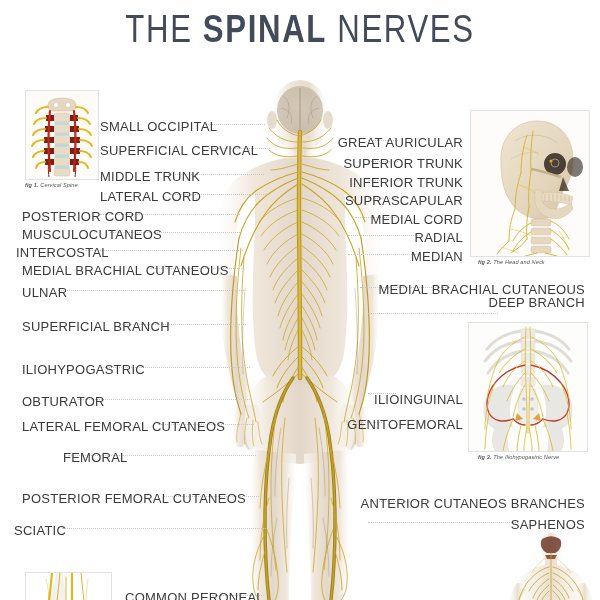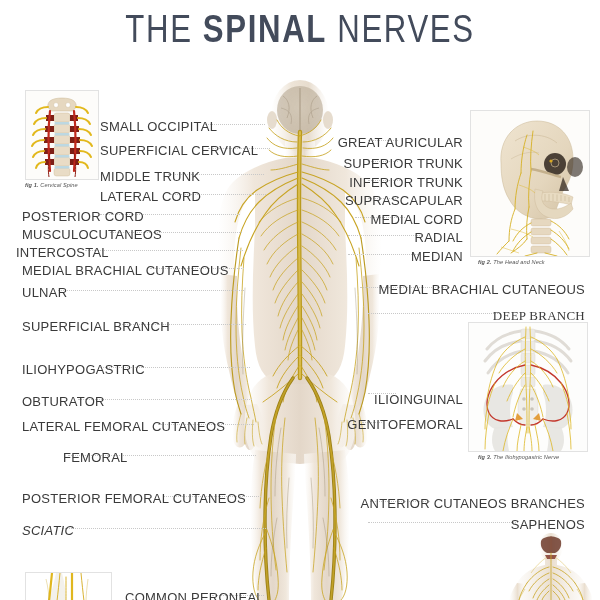--- a/index.html
+++ b/index.html
@@ -580,32 +580,32 @@
       <div class="lbl left" style="left: 22px; top: 228px;">MUSCULOCUTANEOS</div>
       <div class="lbl left" style="left: 16px; top: 246px;">INTERCOSTAL</div>
       <div class="lbl left" style="left: 22px; top: 264px;">MEDIAL BRACHIAL CUTANEOUS</div>
       <div class="lbl left" style="left: 22px; top: 286px;">ULNAR</div>
       <div class="lbl left" style="left: 22px; top: 320px;">SUPERFICIAL BRANCH</div>
       <div class="lbl left" style="left: 22px; top: 363px;">ILIOHYPOGASTRIC</div>
       <div class="lbl left" style="left: 22px; top: 395px;">OBTURATOR</div>
       <div class="lbl left" style="left: 22px; top: 420px;">LATERAL FEMORAL CUTANEOS</div>
       <div class="lbl left" style="left: 22px; top: 451px; margin-left: 41px;">FEMORAL</div>
       <div class="lbl left" style="left: 22px; top: 492px;">POSTERIOR FEMORAL CUTANEOS</div>
-      <div class="lbl left" style="left: 22px; top: 524px; font-style: italic;">SCIATIC</div>
+      <div class="lbl left" style="left: 14px; top: 524px;">SCIATIC</div>
       <div class="lbl left" style="left: 125px; top: 591px;">COMMON PERONEAL</div>
     </div>
   <div id="labels-right-layer">
       <div class="lbl right" style="left: 463px; top: 136px;">GREAT AURICULAR</div>
       <div class="lbl right" style="left: 463px; top: 157px;">SUPERIOR TRUNK</div>
       <div class="lbl right" style="left: 463px; top: 176px;">INFERIOR TRUNK</div>
       <div class="lbl right" style="left: 463px; top: 194px;">SUPRASCAPULAR</div>
       <div class="lbl right" style="left: 463px; top: 213px;">MEDIAL CORD</div>
       <div class="lbl right" style="left: 463px; top: 231px;">RADIAL</div>
       <div class="lbl right" style="left: 463px; top: 250px;">MEDIAN</div>
       <div class="lbl right" style="left: 585px; top: 283px;">MEDIAL BRACHIAL CUTANEOUS</div>
-      <div class="lbl right" style="left: 585px; top: 309px; font-family: Liberation Serif, serif;">DEEP BRANCH</div>
+      <div class="lbl right" style="left: 585px; top: 296px;">DEEP BRANCH</div>
       <div class="lbl right" style="left: 463px; top: 393px;">ILIOINGUINAL</div>
       <div class="lbl right" style="left: 463px; top: 418px;">GENITOFEMORAL</div>
       <div class="lbl right" style="left: 585px; top: 497px;">ANTERIOR CUTANEOS BRANCHES</div>
       <div class="lbl right" style="left: 585px; top: 518px;">SAPHENOS</div>
     </div>
 
 </div>
 
 </body></html>

